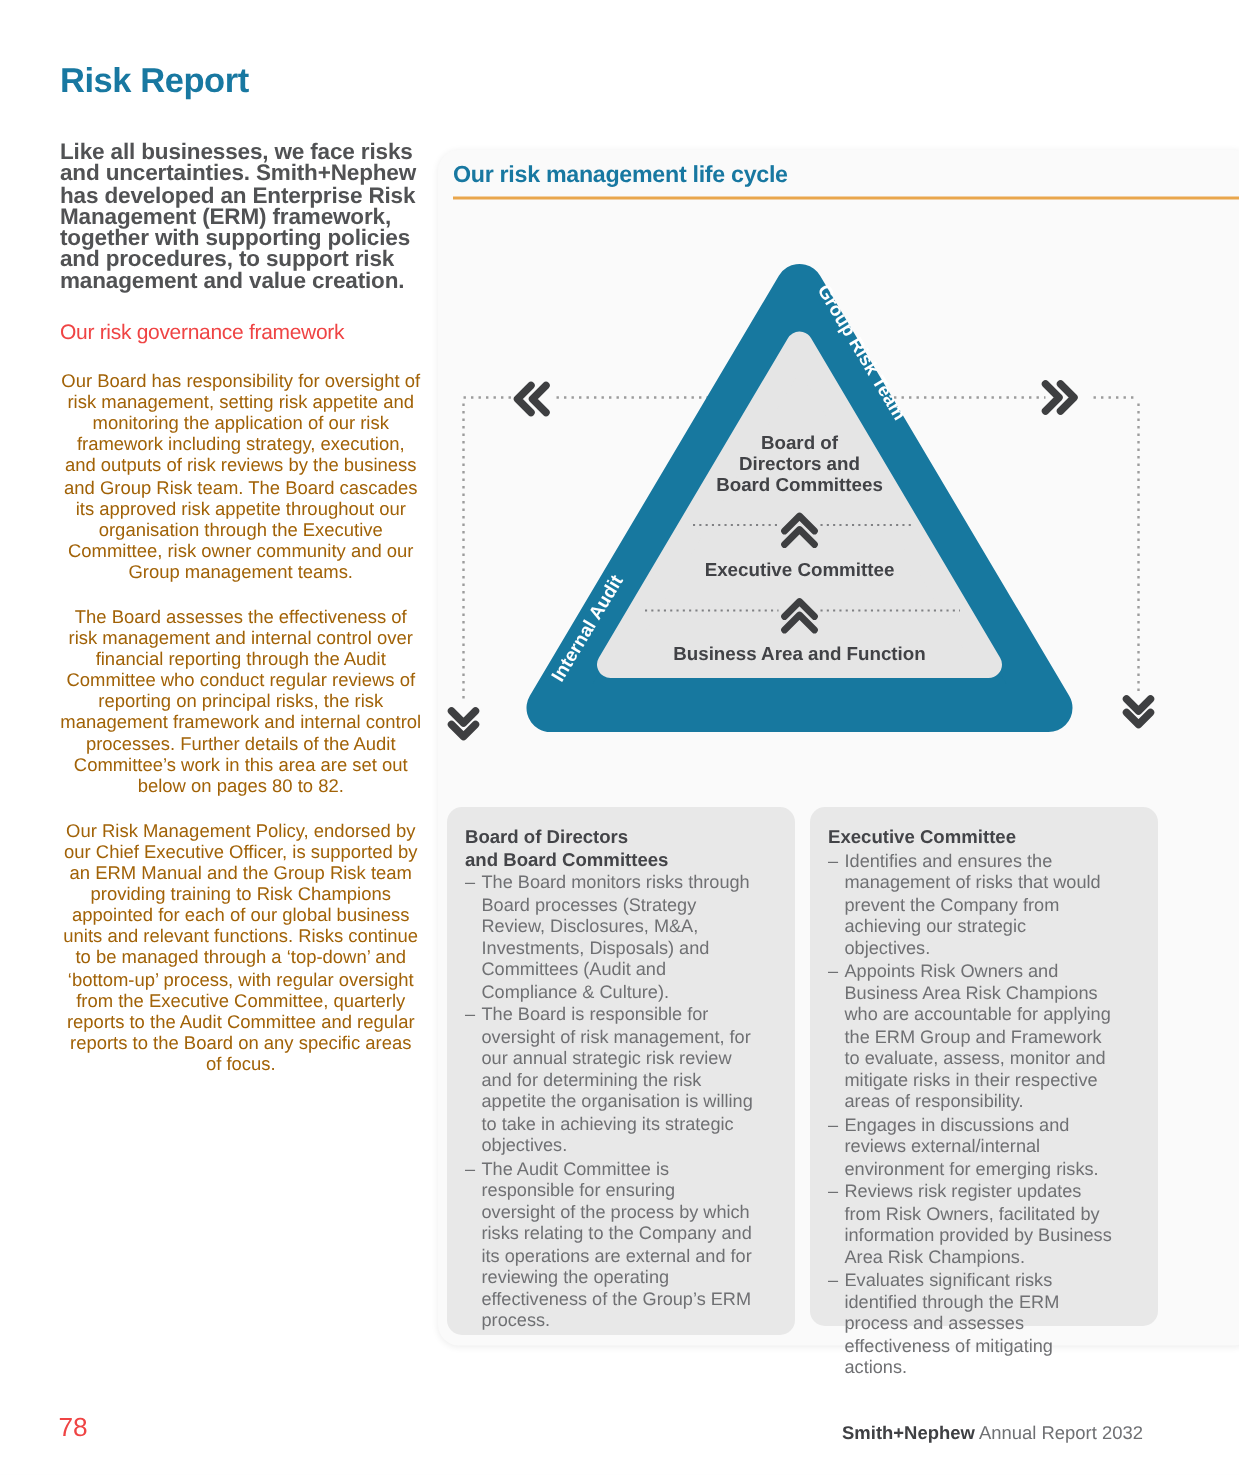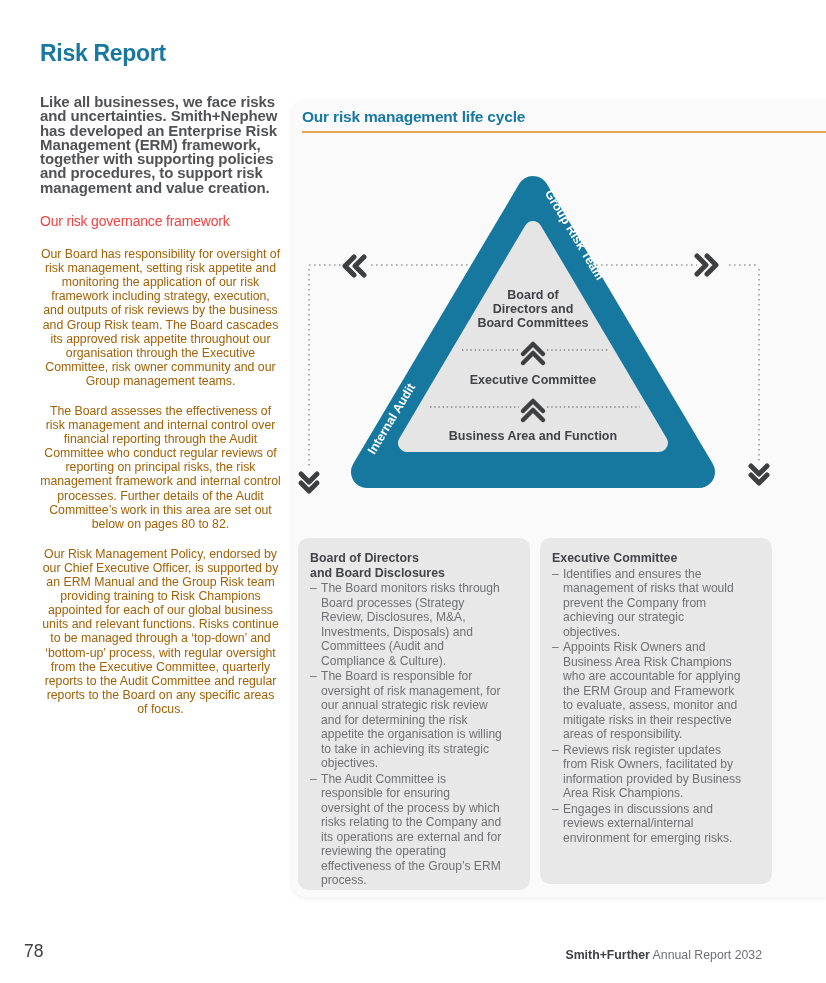--- a/index.html
+++ b/index.html
@@ -46,22 +46,22 @@
   .box-title{font-size:12.4px; line-height:14.6px; font-weight:bold; color:#434448;}
   .box-title span{display:block;}
   .info-box ul{margin:1px 0 0 0; padding:0; list-style:none;}
   .info-box li{
     position:relative; padding-left:11px; margin:0 16px 1px 0;
     font-size:12.1px; line-height:14.5px; color:#6F7073;
   }
   .info-box li::before{content:"\2013"; position:absolute; left:0; top:0;}
 
   .page-number{
-    position:absolute; left:24px; top:941px;
-    font-size:17.5px; color:#404040;
+    position:absolute; left:39px; top:941px;
+    font-size:17.5px; color:#ef4444;
   }
   .footer{
     position:absolute; right:64px; top:948px;
     font-size:12.3px; color:#6F7073; white-space:nowrap;
   }
   .footer .brand{font-weight:bold; color:#3F4043;}
 </style>
 </head>
 <body>
 
@@ -140,41 +140,42 @@
         <g>
           <path d="M231 271 L241 261 L251 271"></path>
           <path d="M231 280 L241 270 L251 280"></path>
         </g>
       </g>
     </svg>
 
     <div class="info-box box-left">
       <div class="box-title">
         <span>Board of Directors</span>
-        <span>and Board Disclosures</span>
+        <span>and Board Committees</span>
       </div>
       <ul>
         <li>The Board monitors risks through Board processes (Strategy Review, Disclosures, M&amp;A, Investments, Disposals) and Committees (Audit and Compliance &amp; Culture).</li>
         <li>The Board is responsible for oversight of risk management, for our annual strategic risk review and for determining the risk appetite the organisation is willing to take in achieving its strategic objectives.</li>
         <li>The Audit Committee is responsible for ensuring oversight of the process by which risks relating to the Company and its operations are external and for reviewing the operating effectiveness of the Group’s ERM process.</li>
       </ul>
     </div>
 
     <div class="info-box box-right">
       <div class="box-title">
         <span>Executive Committee</span>
       </div>
       <ul>
         <li>Identifies and ensures the management of risks that would prevent the Company from achieving our strategic objectives.</li>
         <li>Appoints Risk Owners and Business Area Risk Champions who are accountable for applying the ERM Group and Framework to evaluate, assess, monitor and mitigate risks in their respective areas of responsibility.</li>
+        <li>Engages in discussions and reviews external/internal environment for emerging risks.</li>
         <li>Reviews risk register updates from Risk Owners, facilitated by information provided by Business Area Risk Champions.</li>
-        <li>Engages in discussions and reviews external/internal environment for emerging risks.</li>
+        <li>Evaluates significant risks identified through the ERM process and assesses effectiveness of mitigating actions.</li>
       </ul>
     </div>
   </div>
 
   <div class="page-number">78</div>
 
   <div class="footer">
-    <span class="brand">Smith+Further</span><span> Annual Report 2032</span>
+    <span class="brand">Smith+Nephew</span><span> Annual Report 2032</span>
   </div>
 
 </div>
 
 </body></html>

